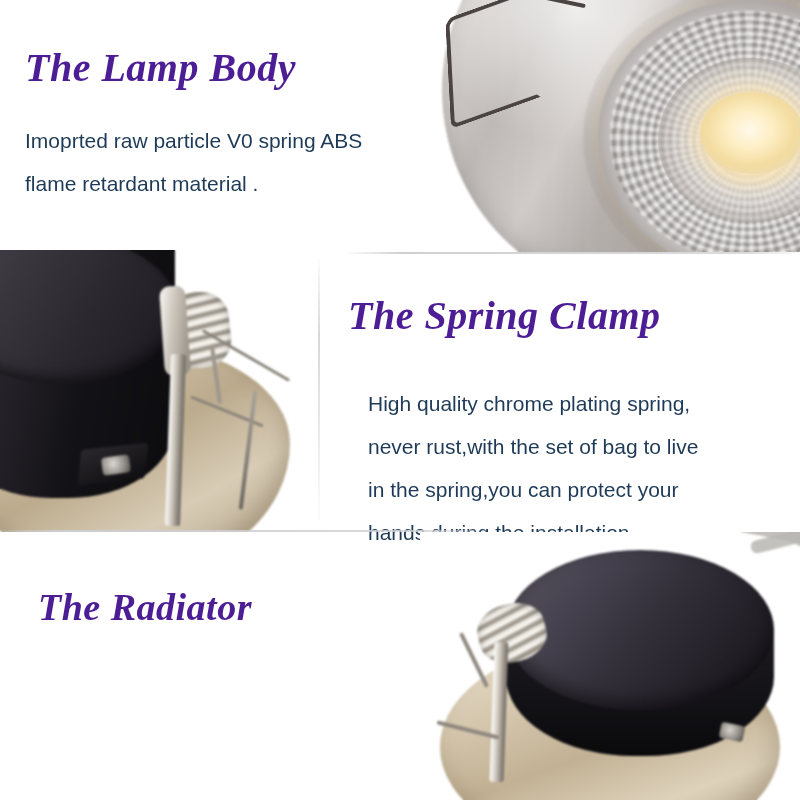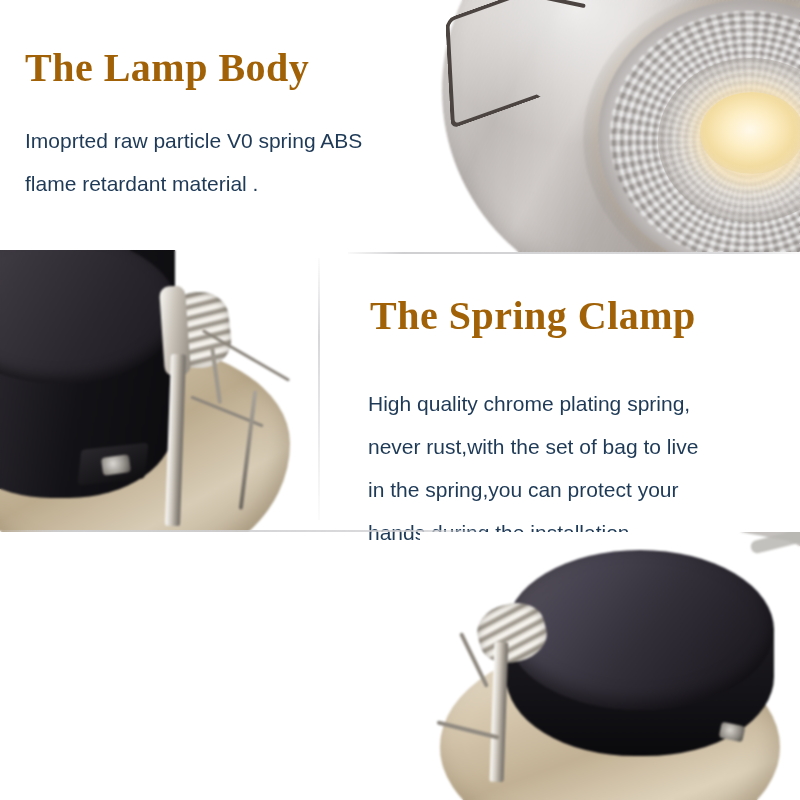--- a/index.html
+++ b/index.html
@@ -15,26 +15,27 @@
     position: relative;
     width: 800px;
     height: 800px;
     background: #ffffff;
     overflow: hidden;
   }
 
   
   .heading {
     position: absolute;
-    color: #a16207;
+    color: #4c1d95;
     font-family: "Liberation Serif", serif;
     font-weight: bold;
     letter-spacing: 0.5px;
     white-space: nowrap;
     line-height: 1;
+    font-style: italic;
   }
   .bodytext {
     position: absolute;
     color: #1e3a57;
     font-family: "Liberation Sans", sans-serif;
     font-size: 21px;
     line-height: 43px;
     white-space: pre-line;
   }
 
@@ -408,21 +409,21 @@
     <div class="coil2"></div>
     <div class="coil2-cap"></div>
     <div class="leg2a"></div>
     <div class="wire2d"></div>
     <div class="wire2a"></div>
     <div class="wire2c"></div>
     <div class="wire2b"></div>
     <div class="softblur"></div>
   </div>
 
-  <div class="heading" style="left:370px; top:296px; font-size:40px;">The Spring Clamp</div>
+  <div class="heading" style="left:348px; top:296px; font-size:40px;">The Spring Clamp</div>
   <div class="bodytext" style="left:368px; top:382px; width:420px;">High quality chrome plating spring,
 never rust,with the set of bag to live
 in the spring,you can protect your
 hands during the installation.</div>
 
   <div class="divider" style="left:0px; top:530px; width:486px;"></div>
   <div class="divider-v" style="left:318px; top:258px; height:262px;"></div>
 
   <div class="photo" id="photo-radiator">
     <div class="cable3"></div>
@@ -431,14 +432,15 @@
     <div class="body3"></div>
     <div class="body3-top"></div>
     <div class="coil3"></div>
     <div class="leg3"></div>
     <div class="wire3a"></div>
     <div class="wire3b"></div>
     <div class="screw3"></div>
     <div class="softblur"></div>
   </div>
 
+  <div class="heading" style="left:38px; top:588px; font-size:38px;">The Radiator</div>
 
 </div>
 
 </body></html>

